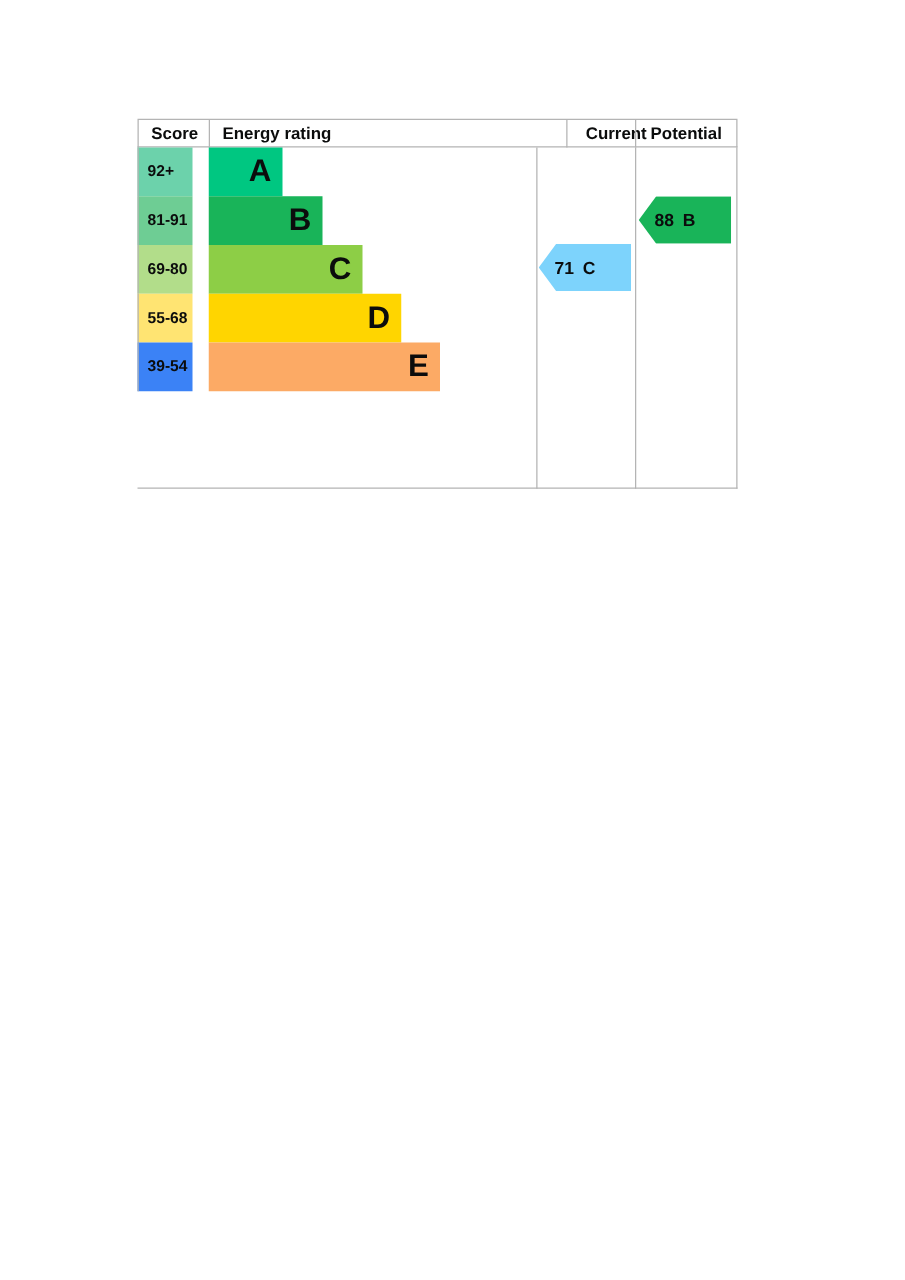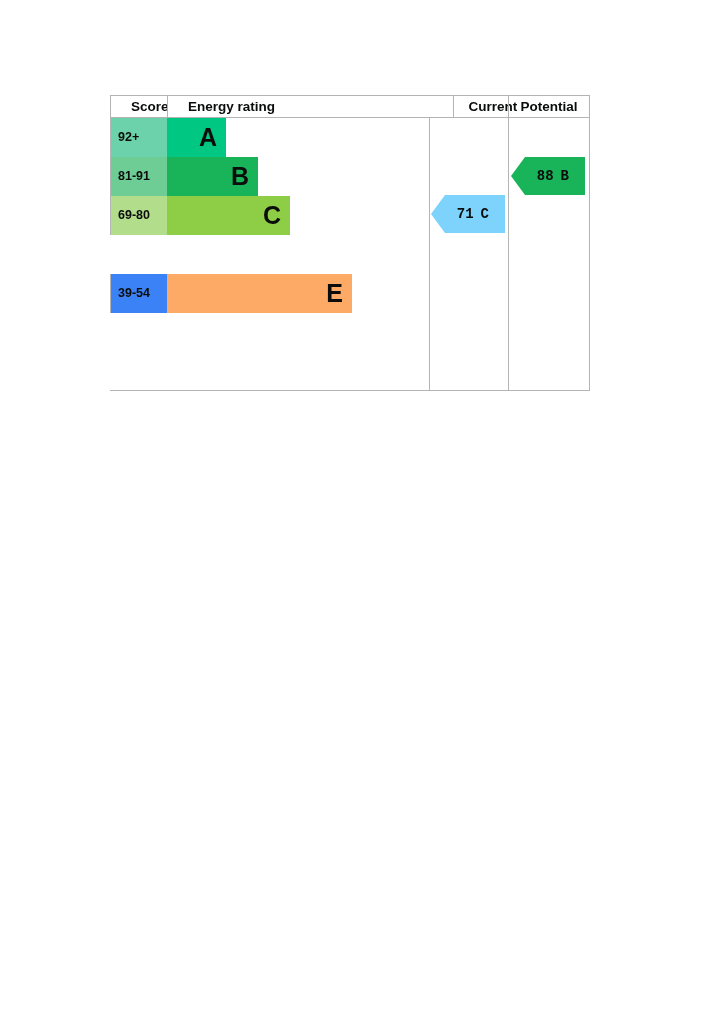--- a/index.html
+++ b/index.html
@@ -48,42 +48,42 @@
     line-height: 22px;
     font-size: 13.5px;
     font-weight: bold;
     color: #0b0c0c;
     box-sizing: border-box;
     white-space: nowrap;
     overflow: hidden;
   }
   .head-cell.bl { border-left: 1px solid #b4b4b4; }
   .head-cell.br { border-right: 1px solid #b4b4b4; }
-  .head-pad { padding-left: 20px; }
+  .head-pad { padding-left: 10px; }
   .head-center { text-align: center; }
 
   
   #epc-body {
     position: absolute;
     left: 0;
     top: 23px;
     width: 480px;
     height: 273px;
   }
   .epc-row {
     position: absolute;
     left: 0;
     width: 480px;
     height: 39px;
   }
   .score-cell {
     position: absolute;
     left: 0;
     top: 0;
-    width: 57px;
+    width: 44px;
     height: 39px;
     line-height: 39px;
     padding-left: 7px;
     font-size: 12.5px;
     font-weight: bold;
     color: #0b0c0c;
     box-sizing: border-box;
     border-left: 1px solid #b4b4b4;
   }
   .band-bar {
@@ -124,28 +124,27 @@
     background: #b4b4b4;
   }
 
   
   .epc-arrow {
     position: absolute;
     height: 38px;
     line-height: 38px;
     clip-path: polygon(14px 0, 100% 0, 100% 100%, 14px 100%, 0 50%);
     -webkit-clip-path: polygon(14px 0, 100% 0, 100% 100%, 14px 100%, 0 50%);
-    text-align: right;
+    text-align: center;
     padding-right: 16px;
     box-sizing: border-box;
     font-size: 14px;
     font-weight: bold;
     color: #0b0c0c;
     white-space: nowrap;
-    font-family: Liberation Mono, monospace;
   }
   #arrow-current {
     left: 321px;
     top: 100px;
     width: 74px;
   }
   #arrow-potential {
     left: 401px;
     top: 62px;
     width: 74px;
@@ -181,20 +180,26 @@
       </div>
     </div>
 
     <div class="epc-row" style="top:78px;">
       <div class="score-cell" style="background:#b2dd8a;">69-80</div>
       <div class="band-bar" style="width:123px;background:#8dce46;">
         <span class="band-letter">C</span>
       </div>
     </div>
 
+    <div class="epc-row" style="top:117px;">
+      <div class="score-cell" style="background:#ffe472;">55-68</div>
+      <div class="band-bar" style="width:154px;background:#ffd500;">
+        <span class="band-letter">D</span>
+      </div>
+    </div>
 
     <div class="epc-row" style="top:156px;">
       <div class="score-cell" style="background:#3b82f6;">39-54</div>
       <div class="band-bar" style="width:185px;background:#fcaa65;">
         <span class="band-letter">E</span>
       </div>
     </div>
 
 
 

